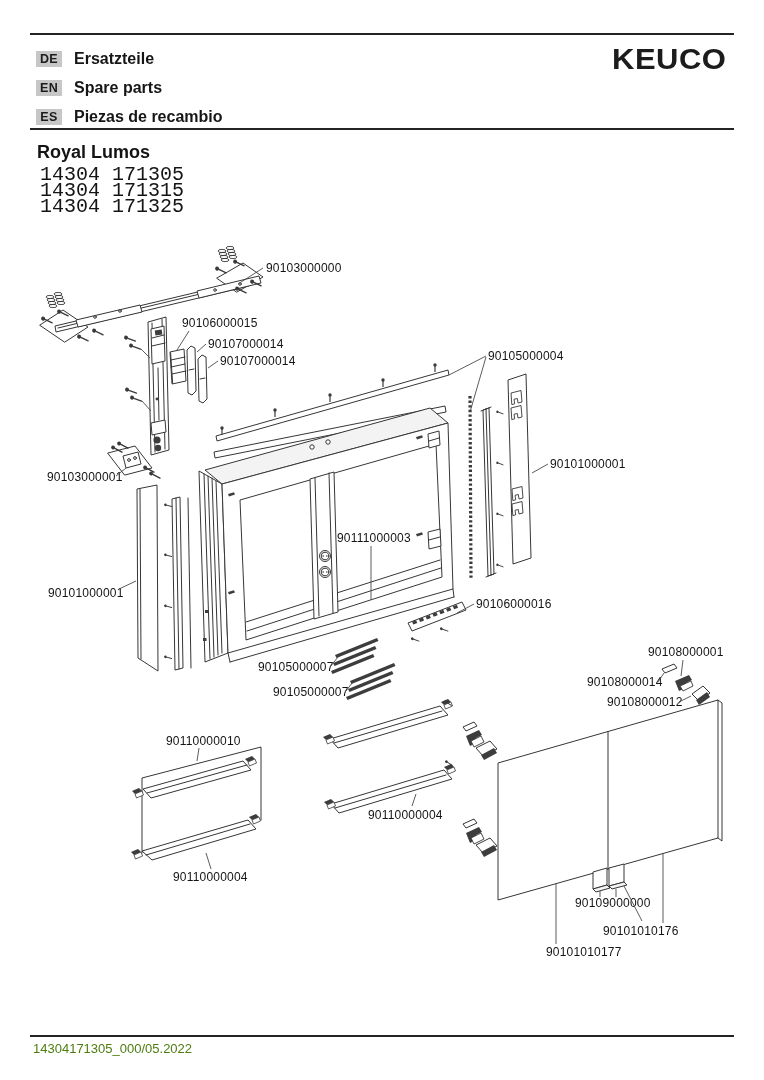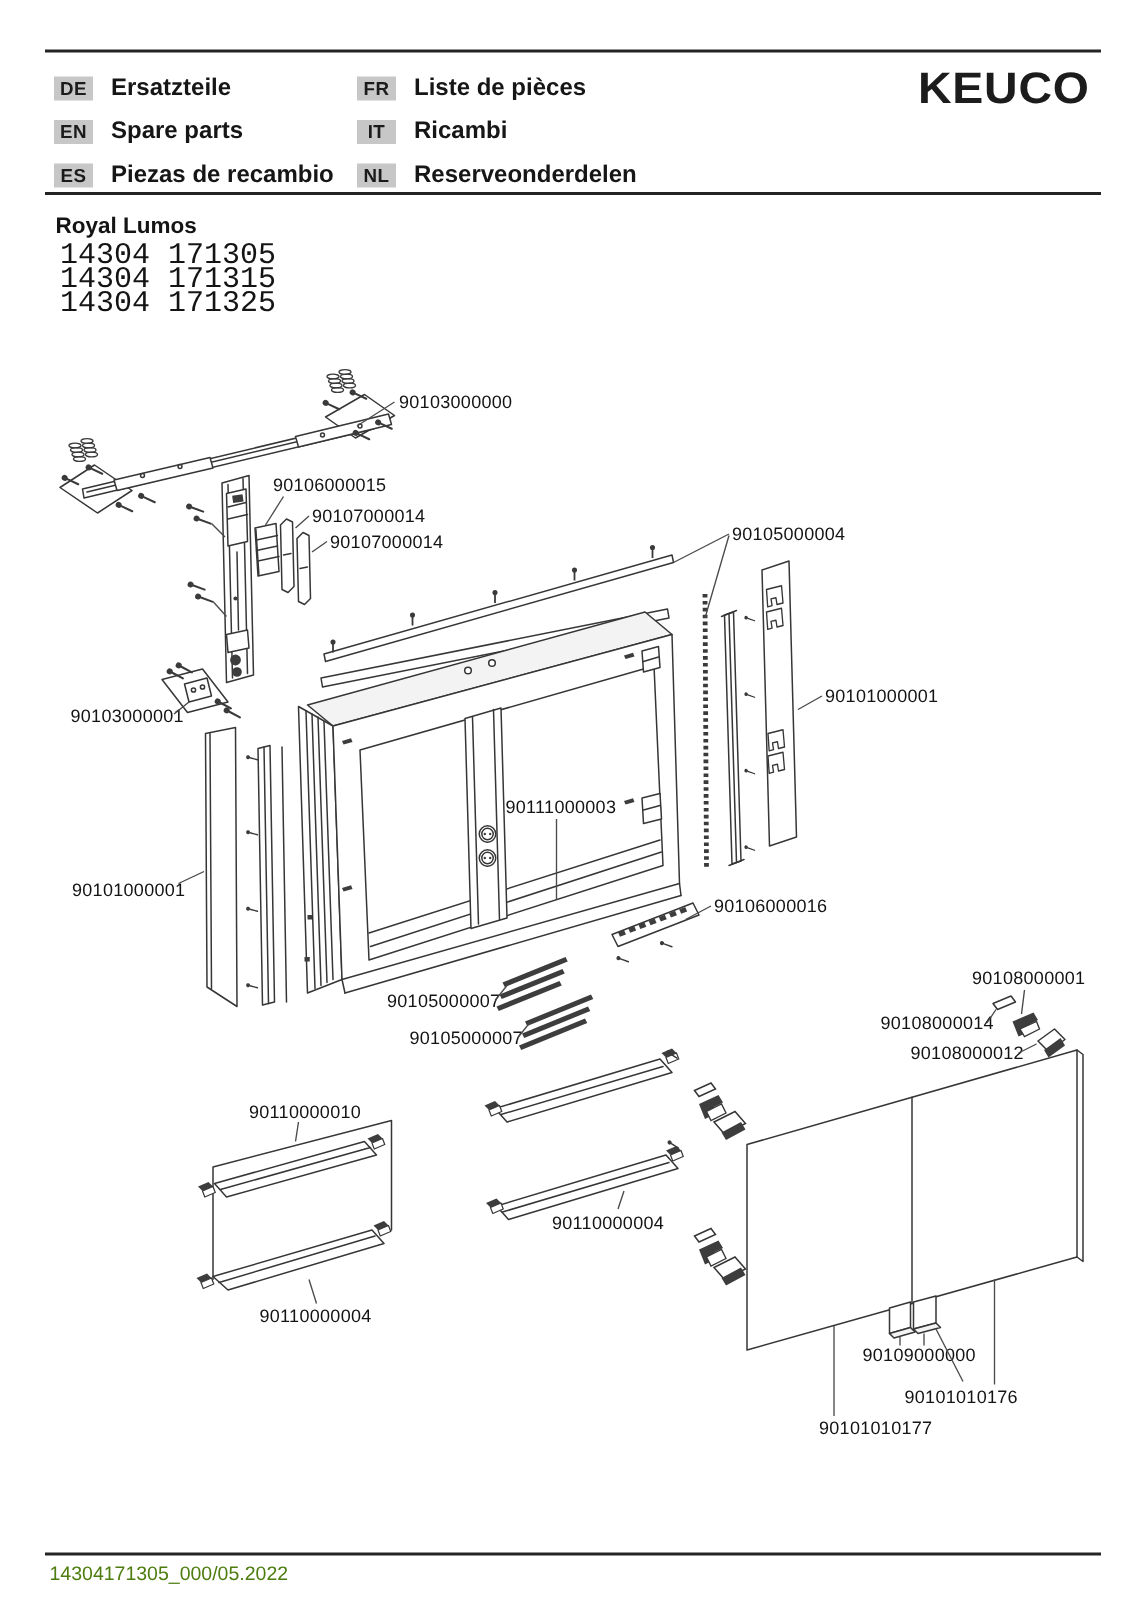--- a/index.html
+++ b/index.html
@@ -14,21 +14,21 @@
   .lang-row { display:flex; align-items:center; height:16px; margin-bottom:13px; }
   .badge { display:block; width:26px; height:16px; background:#c7c7c7; color:#1b1b1b;
            font-weight:bold; font-size:12.5px; line-height:16.5px; text-align:center;
            letter-spacing:0.3px; }
   .lang-label { margin-left:12px; font-weight:bold; font-size:16px; color:#161616;
                 white-space:nowrap; }
   .brand { position:absolute; top:42px; left:612px; font-size:31px; font-weight:bold;
            color:#1c1c1c; letter-spacing:0.5px; transform:scaleY(0.95);
            transform-origin:top left; }
   .product { position:absolute; left:37px; top:142px; color:#141414; }
-  .product h1 { margin:0 0 4px 0; font-size:15px; font-weight:bold; }
+  .product h1 { margin:0 0 4px 0; font-size:18px; font-weight:bold; }
   .model { font-size:20px; line-height:16px; padding-left:3px;font-family:Liberation Mono, monospace; }
   .diagram { position:absolute; left:0; top:0; }
   .footer-text { position:absolute; left:33px; top:1041px; font-size:13px; color:#4d7c0f; }
 
   
   .ln  { fill:none; stroke:#363636; stroke-width:1; stroke-linejoin:round; stroke-linecap:round; }
   .fw  { fill:#ffffff; stroke:#363636; stroke-width:1; stroke-linejoin:round; }
   .fl  { fill:#f3f3f3; stroke:#363636; stroke-width:1; stroke-linejoin:round; }
   .fd  { fill:#3d3d3d; stroke:none; }
   .ldr { fill:none; stroke:#4a4a4a; stroke-width:0.9; }
@@ -49,34 +49,20 @@
     <div class="lang-row">
       <span class="badge">EN</span>
       <span class="lang-label">Spare parts</span>
     </div>
     <div class="lang-row">
       <span class="badge">ES</span>
       <span class="lang-label">Piezas de recambio</span>
     </div>
   </div>
 
-  <div class="lang-col col-2">
-    <div class="lang-row">
-      <span class="badge">FR</span>
-      <span class="lang-label">Liste de pièces</span>
-    </div>
-    <div class="lang-row">
-      <span class="badge">IT</span>
-      <span class="lang-label">Ricambi</span>
-    </div>
-    <div class="lang-row">
-      <span class="badge">NL</span>
-      <span class="lang-label">Reserveonderdelen</span>
-    </div>
-  </div>
 
 
   <div class="brand">KEUCO</div>
 
   <div class="rule rule-mid"></div>
 
   <div class="product">
     <h1>Royal Lumos</h1>
     <div class="model">14304 171305</div>
     <div class="model">14304 171315</div>

